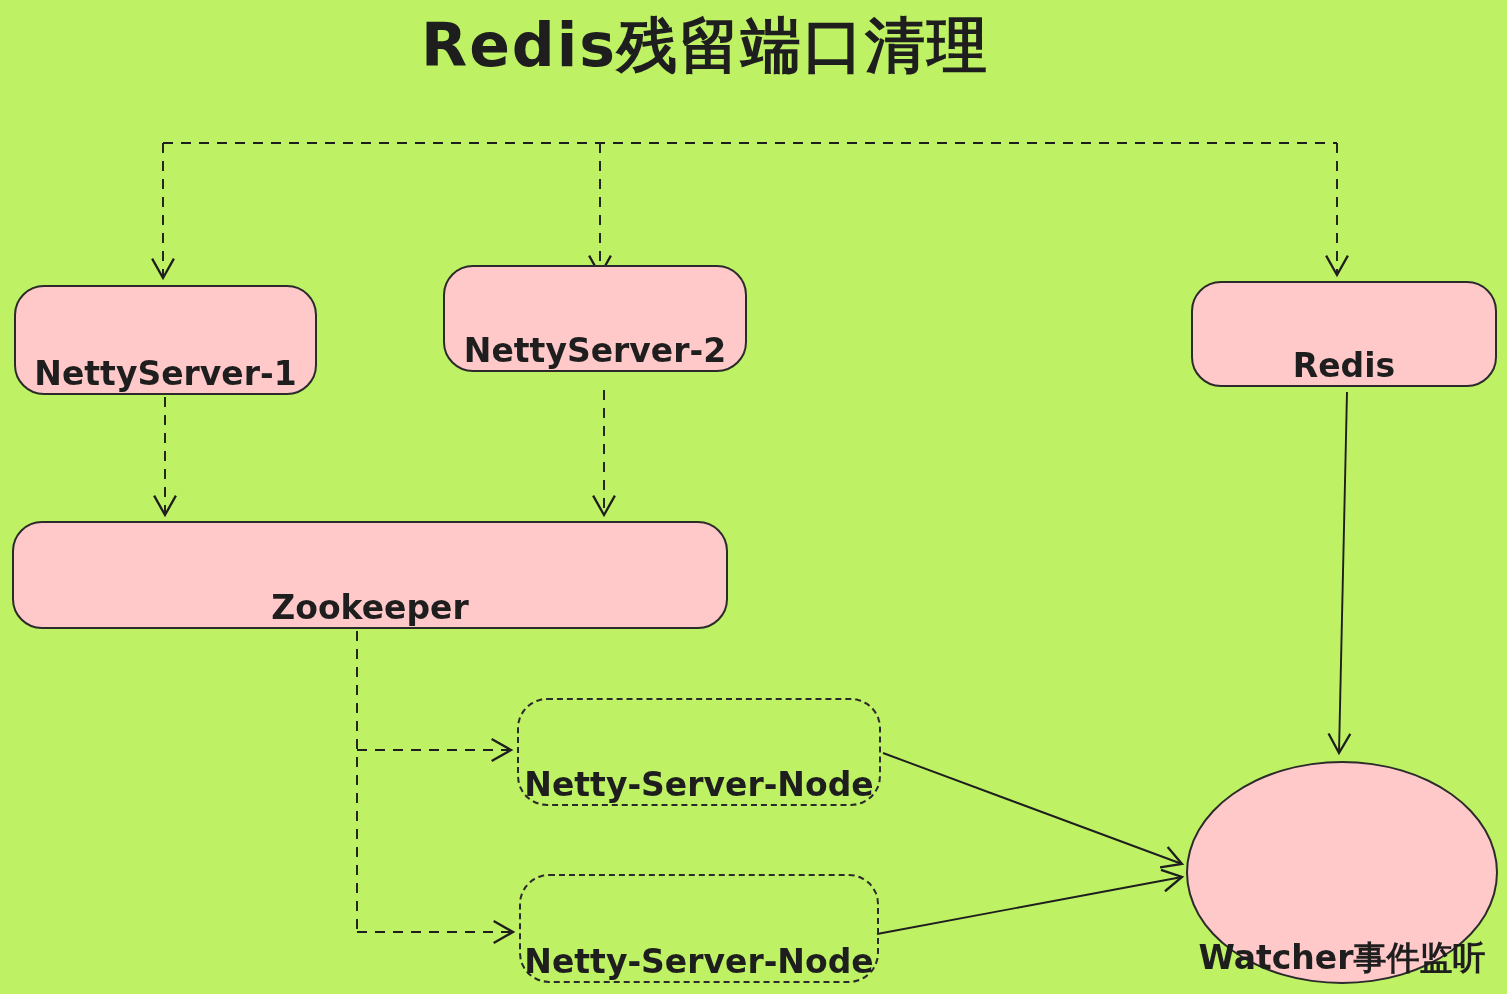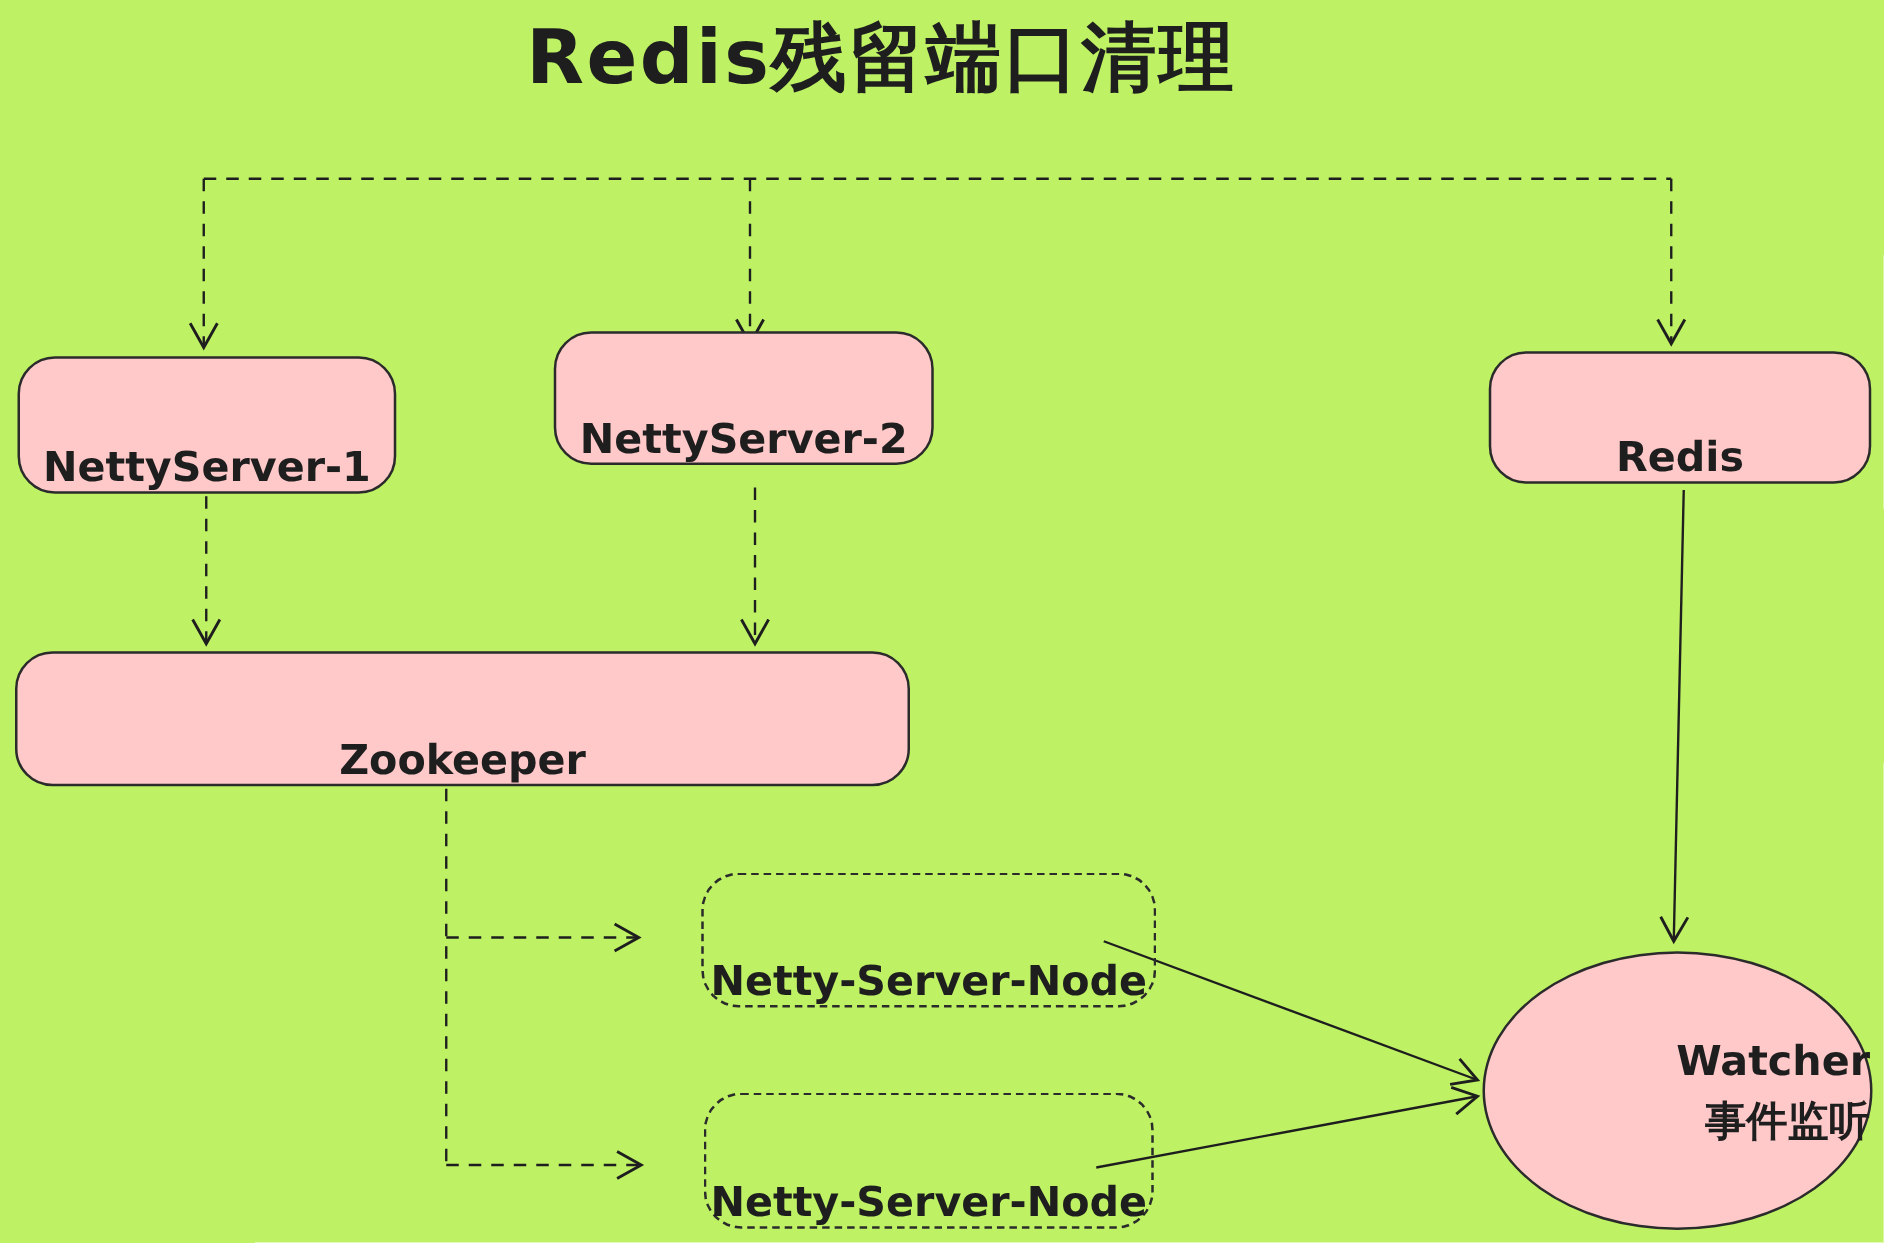--- a/index.html
+++ b/index.html
@@ -41,27 +41,26 @@
   }
   .node.pink {
     background: #ffc9c9;
     border: 2.5px solid #2b2b2b;
     border-radius: 30px;
   }
   .node.dashed {
     background: transparent;
     border: 2.5px dashed #2b2b2b;
     border-radius: 30px;
-    margin-left: 44px;
   }
   .node.ellipse {
     background: #ffc9c9;
     border: 2.5px solid #2b2b2b;
     border-radius: 50%;
-    flex-direction: column;
+    flex-direction: row;
     line-height: 1.45;
   }
   .node .label { white-space: nowrap; }
   
   #n-netty1    { left: 14px;   top: 285px; width: 303px; height: 110px; }
   #n-netty2    { left: 443px;  top: 265px; width: 304px; height: 107px; }
   #n-redis     { left: 1191px; top: 281px; width: 306px; height: 106px; }
   #n-zookeeper { left: 12px;   top: 521px; width: 716px; height: 108px; }
   #n-node1     { left: 517px;  top: 698px; width: 364px; height: 108px; }
   #n-node2     { left: 519px;  top: 874px; width: 360px; height: 109px; }

